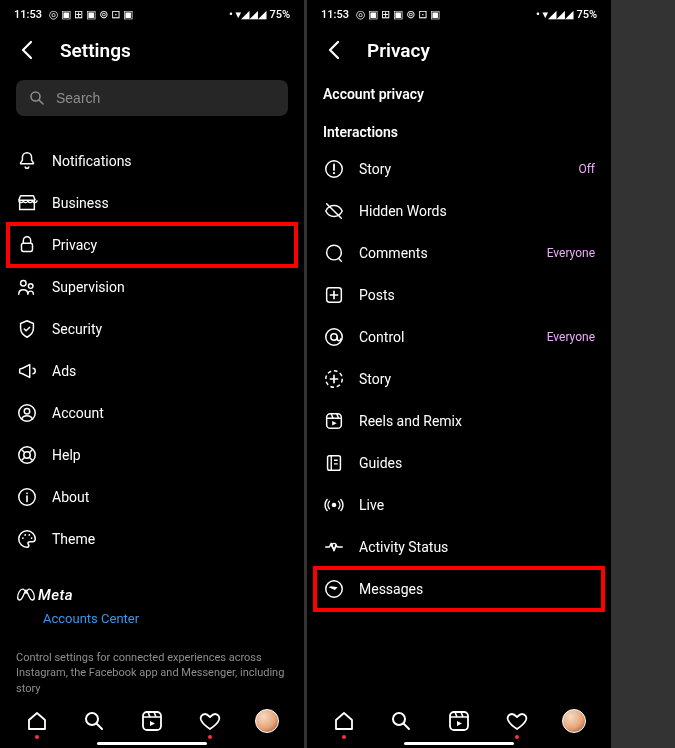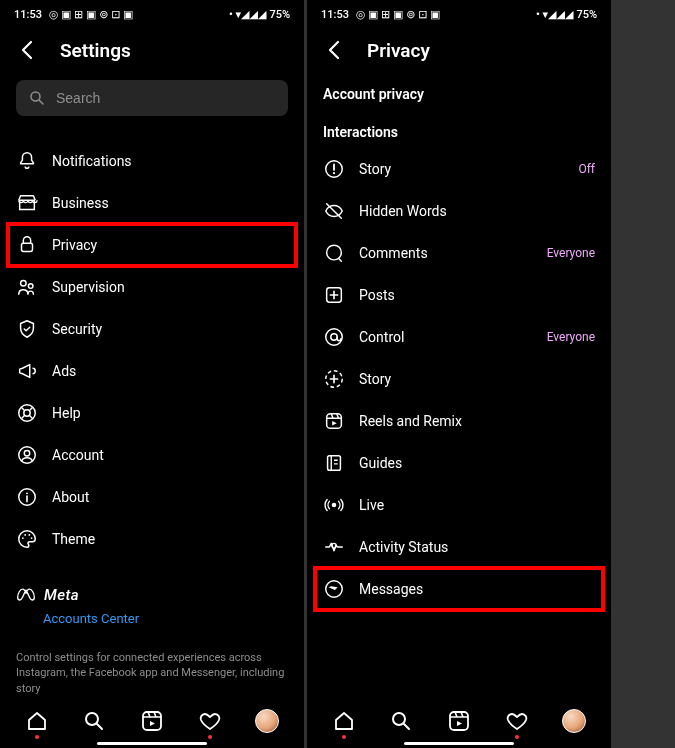--- a/index.html
+++ b/index.html
@@ -112,21 +112,21 @@
       left: 6px;
       right: 6px;
       top: -2px;
       bottom: -2px;
       border: 4px solid #f00;
       pointer-events: none;
     }
     .meta-section {
       padding: 6px 16px 0;
     }
-    .meta-logo { font-size: 15px; font-weight: 500; letter-spacing: .5px; font-style: italic; display:flex; align-items:center; gap:8px;}
+    .meta-logo { font-size: 15px; font-weight: 500; letter-spacing: .5px; font-style: italic; display:flex; align-items:center; gap:2px;}
     .meta-link { color: #3797f0; font-size: 13px; padding: 6px 0 4px; display: block; margin-left: 27px; }
     .meta-desc { color: #8e8e8e; font-size: 11px; line-height: 1.4; margin-top: 20px; }
     .bottom-nav {
       height: 52px;
       display: flex;
       justify-content: space-around;
       align-items: center;
       padding: 6px 8px 10px;
       border-top: 1px solid #000;
       position: relative;
@@ -368,32 +368,32 @@
         <div class="icon-slot">
           <svg width="22" height="22" viewBox="0 0 24 24">
             <use href="#i-megaphone"></use>
           </svg>
         </div>
         <div class="label">Ads</div>
       </div>
       <div class="row">
         <div class="icon-slot">
           <svg width="22" height="22" viewBox="0 0 24 24">
+            <use href="#i-account"></use>
+          </svg>
+        </div>
+        <div class="label">Account</div>
+      </div>
+      <div class="row">
+        <div class="icon-slot">
+          <svg width="22" height="22" viewBox="0 0 24 24">
             <use href="#i-help"></use>
           </svg>
         </div>
         <div class="label">Help</div>
-      </div>
-      <div class="row">
-        <div class="icon-slot">
-          <svg width="22" height="22" viewBox="0 0 24 24">
-            <use href="#i-account"></use>
-          </svg>
-        </div>
-        <div class="label">Account</div>
       </div>
       <div class="row">
         <div class="icon-slot">
           <svg width="22" height="22" viewBox="0 0 24 24">
             <use href="#i-info"></use>
           </svg>
         </div>
         <div class="label">About</div>
       </div>
       <div class="row">

